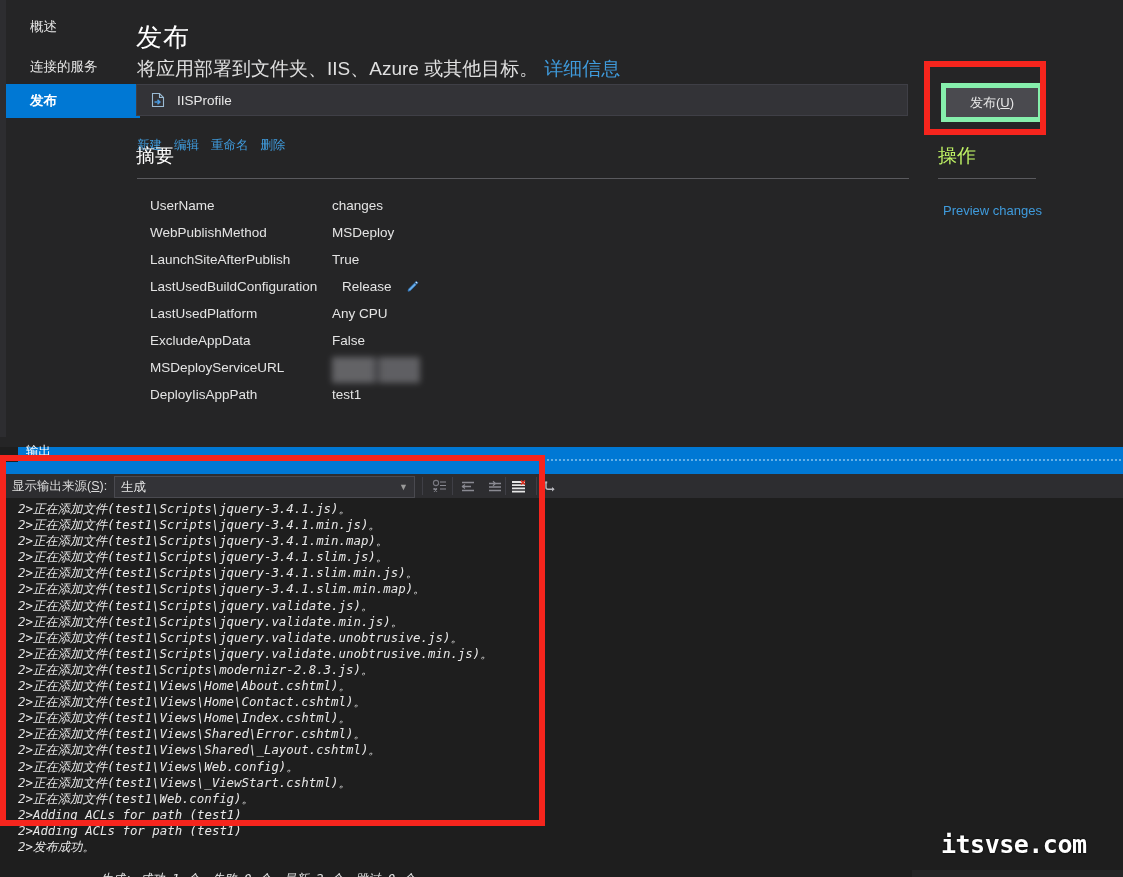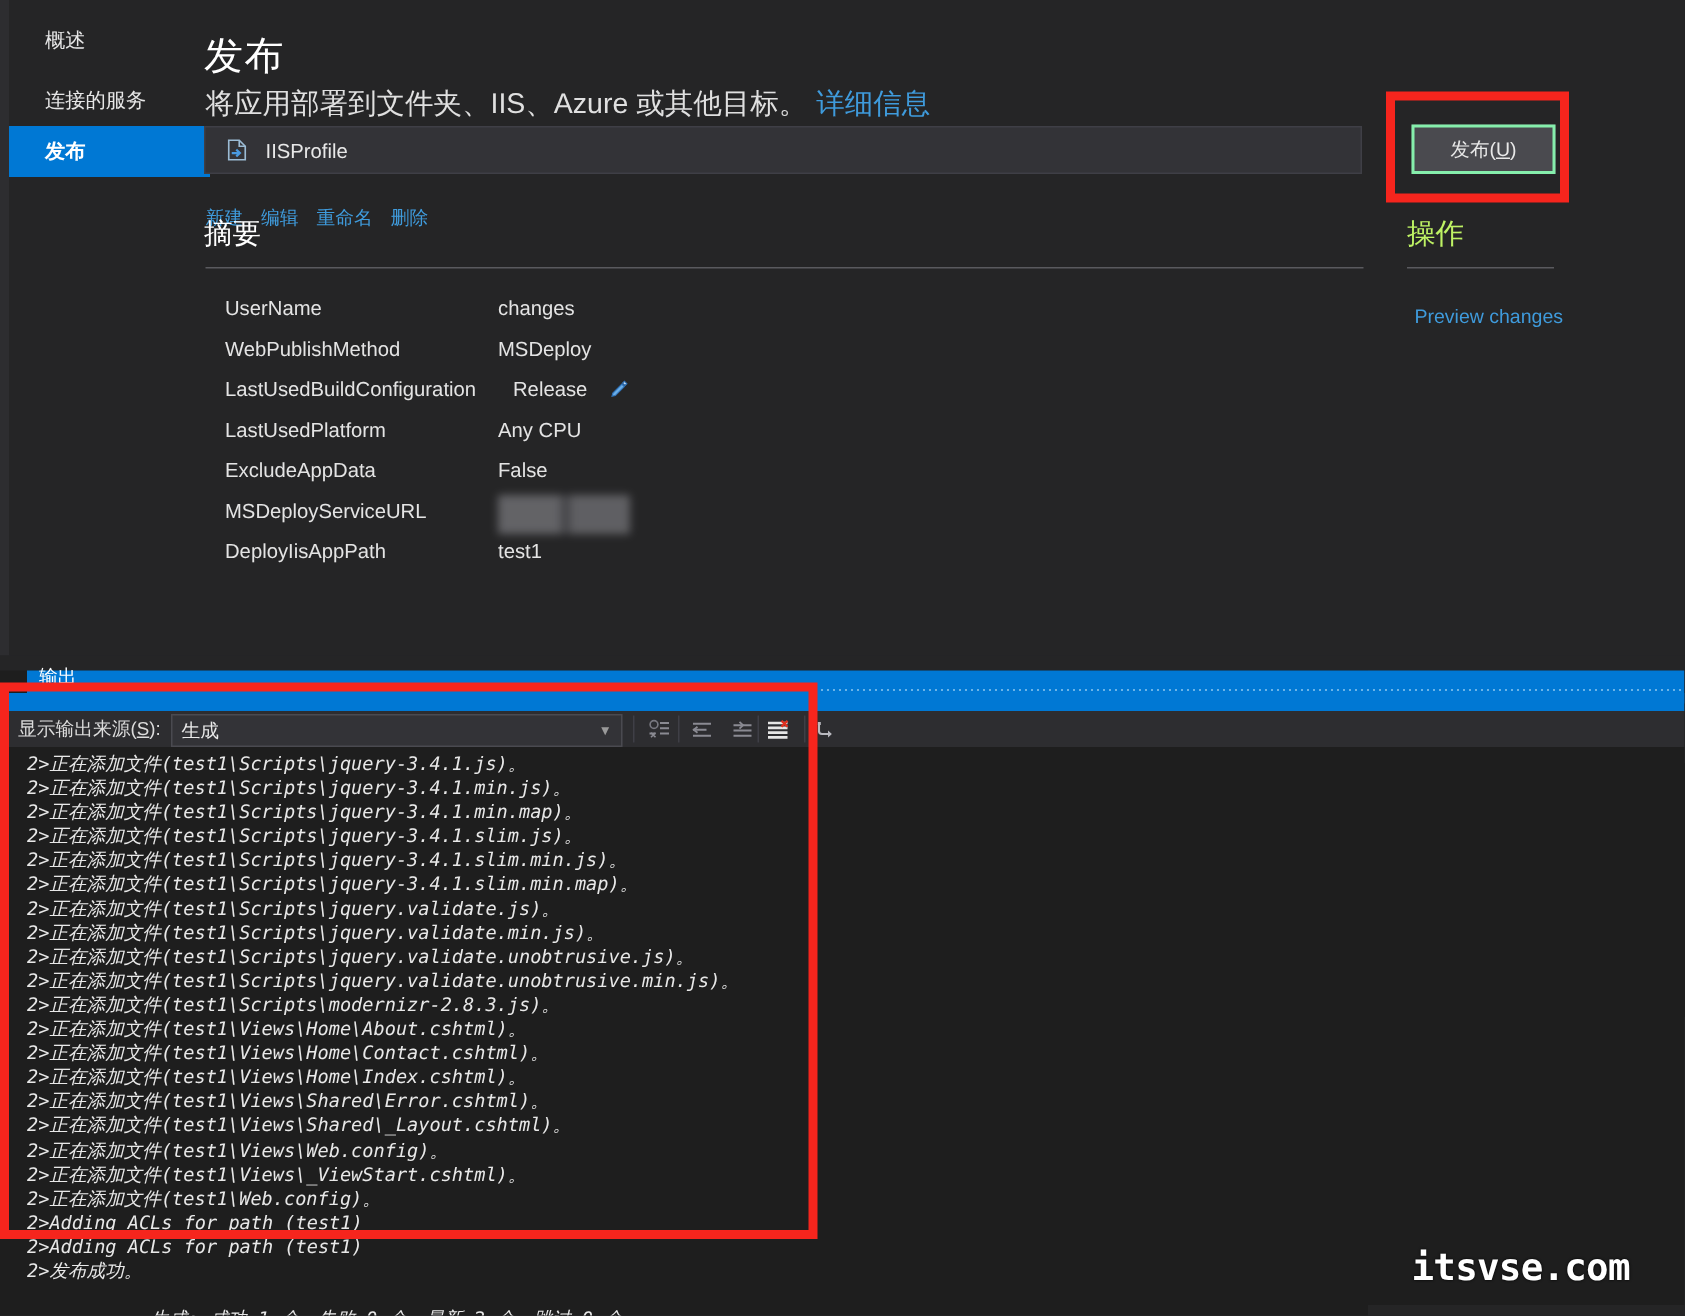--- a/index.html
+++ b/index.html
@@ -85,21 +85,21 @@
 
   .clip-fade{
     position:absolute;left:18px;top:410px;width:760px;height:24px;
     background:linear-gradient(180deg,rgba(37,37,38,0) 0%, #252526 75%);
     pointer-events:none;
   }
 
   
   .pub-btn{
     position:absolute;left:935px;top:83px;width:92px;height:29px;
-    background:#4a4a4f;border:2px solid #86efac;
+    background:#4a4a4f;border:5px solid #86efac;
     color:#e8e8e8;font-size:13px;
     display:flex;align-items:center;justify-content:center;cursor:pointer;
   }
   .pub-btn u{text-decoration:underline;}
   .pub-hl{
     position:absolute;left:918px;top:61px;width:122px;height:74px;
     border:6px solid #f6251d;box-sizing:border-box;pointer-events:none;
   }
 
   
@@ -213,20 +213,24 @@
       <div class="ops-link">Preview changes</div>
 
       <div class="summary">
         <div class="srow">
           <div class="skey">UserName</div>
           <div class="sval">changes</div>
         </div>
         <div class="srow">
           <div class="skey">WebPublishMethod</div>
           <div class="sval">MSDeploy</div>
+        </div>
+        <div class="srow">
+          <div class="skey">LaunchSiteAfterPublish</div>
+          <div class="sval">True</div>
         </div>
         <div class="srow">
           <div class="skey">LastUsedBuildConfiguration</div>
           <div class="sval indent">
             <span>Release</span>
             <span class="pencil">
               <svg width="14" height="14" viewBox="0 0 14 14">
                 <path d="M2 11.2l.6-2.1 6-6 1.6 1.6-6 6z" fill="#6aaee8" stroke="#2f72b8" stroke-width=".8"></path>
                 <path d="M9.1 2.4l1.2-1.2 1.6 1.6-1.2 1.2z" fill="#cfe4f7" stroke="#2f72b8" stroke-width=".8"></path>
               </svg>

